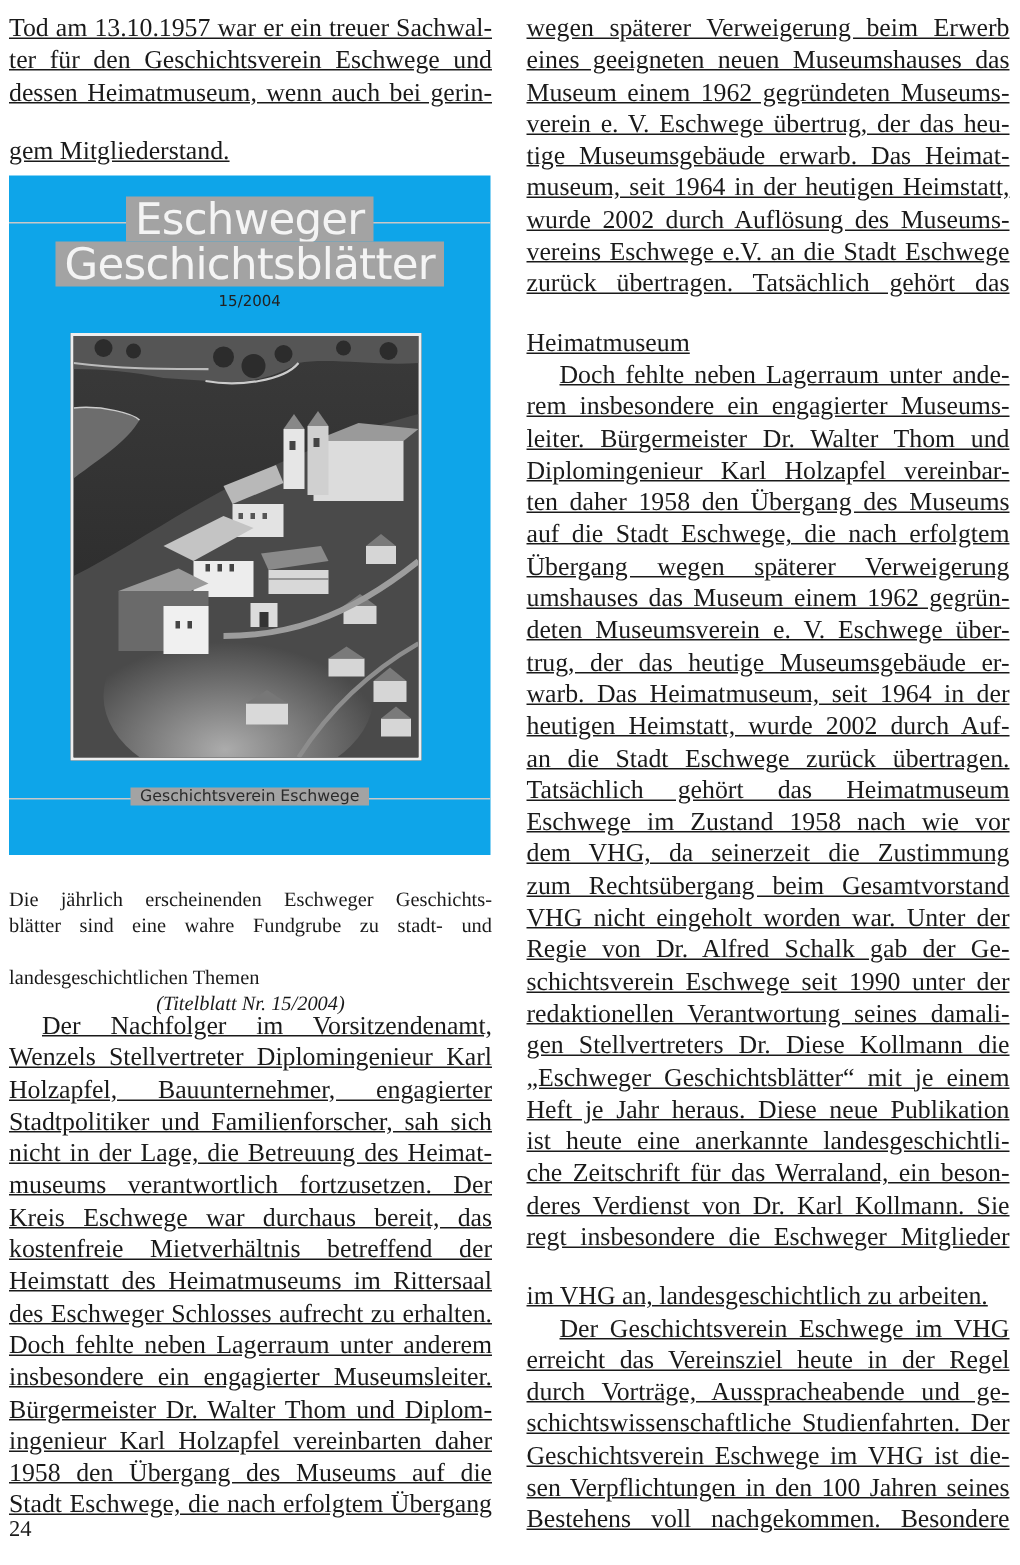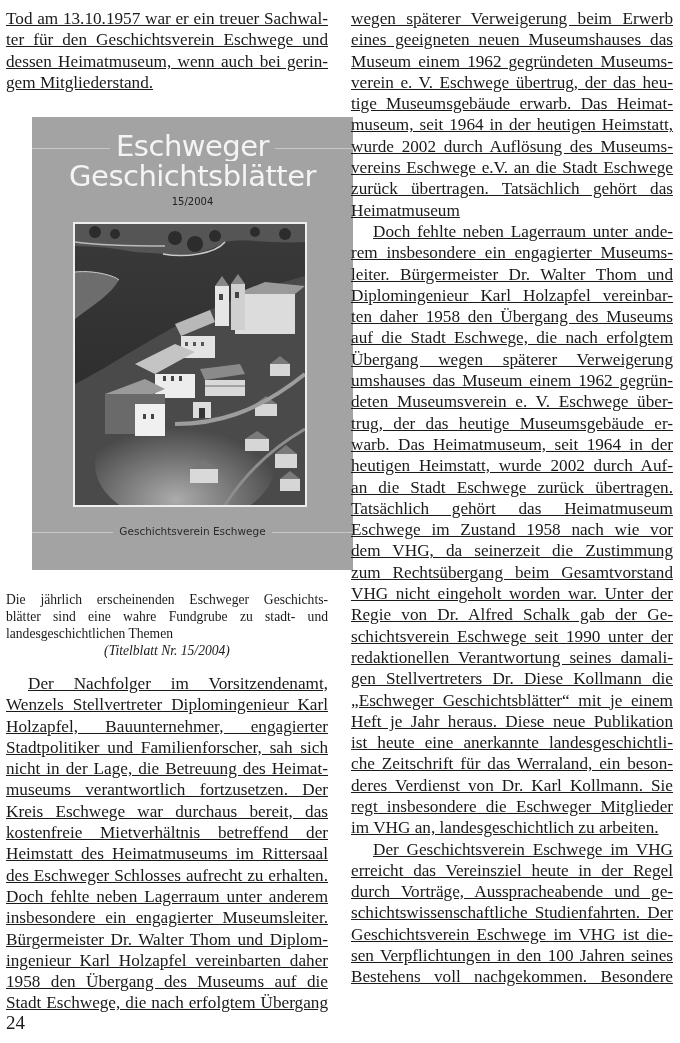--- a/index.html
+++ b/index.html
@@ -3,44 +3,44 @@
 <meta charset="utf-8">
 <style>
   html, body { margin: 0; padding: 0; background: #ffffff; }
   body { width: 680px; height: 1043px; position: relative; overflow: hidden;
          font-family: "Liberation Serif", serif; color: #1a1a1a; }
   .col { position: absolute; top: 8px; width: 322px; font-size: 17.2px; line-height: 21.3px; text-decoration: underline; }
   .col-left { left: 6px; }
   .col-right { left: 351px; }
   .col p { margin: 0; text-align: justify; hyphens: manual; }
   .line { display: block; text-align: justify; text-align-last: justify; white-space: nowrap; }
-  .line.last { text-align-last: left; }
+  .line.last { text-align-last: left; margin-top: 18px; }
 
   .cover { position: absolute; left: 6px; top: 117px; width: 321px; height: 453px;
-           background: #a3a3a3; overflow: hidden; margin-left: 26px; }
+           background: #0ea5e9; overflow: hidden; }
   .cover .rule { position: absolute; left: 0; right: 0; height: 1px; background: #c8c8c8; }
   .cover .rule.top { top: 31px; }
   .cover .rule.bottom { top: 415px; }
   .cover .title { position: absolute; left: 0; right: 0; top: 14px; text-align: center;
                   font-family: "DejaVu Sans", sans-serif; color: #f4f4f4; font-size: 29px;
                   line-height: 30px; letter-spacing: -0.5px; }
   .cover .title span { display: inline-block; background: #a3a3a3; padding: 0 6px; }
   .cover .issue { position: absolute; left: 0; right: 0; top: 79px; text-align: center;
                   font-family: "DejaVu Sans", sans-serif; font-size: 10px; color: #222; }
   .cover .photo { position: absolute; left: 41px; top: 105px; width: 234px; height: 285px;
                   border: 2px solid #eeeeee; box-sizing: border-box; overflow: hidden;
                   background: #2f2f2f; }
   .cover .publisher { position: absolute; left: 0; right: 0; top: 408px; text-align: center;
                       font-family: "DejaVu Sans", sans-serif; font-size: 10.5px; color: #2a2a2a; }
   .cover .publisher span { background: #a3a3a3; padding: 0 6px; }
 
   .caption { position: absolute; left: 6px; top: 591px; width: 322px; font-size: 13.6px;
              line-height: 17px; }
   .caption .credit { text-align: center; font-style: italic; }
-  .page-number { position: absolute; left: 6px; top: 1012px; font-size: 19px; }
+  .page-number { position: absolute; left: 6px; top: 1012px; font-size: 15px; }
 </style>
 </head>
 <body>
 
 <div class="col col-left">
   <p id="p-intro">
       <span class="line">Tod am 13.10.1957 war er ein treuer Sachwal-</span>
       <span class="line">ter für den Geschichtsverein Eschwege und</span>
       <span class="line">dessen Heimatmuseum, wenn auch bei gerin-</span>
       <span class="line last">gem Mitgliederstand.</span>

